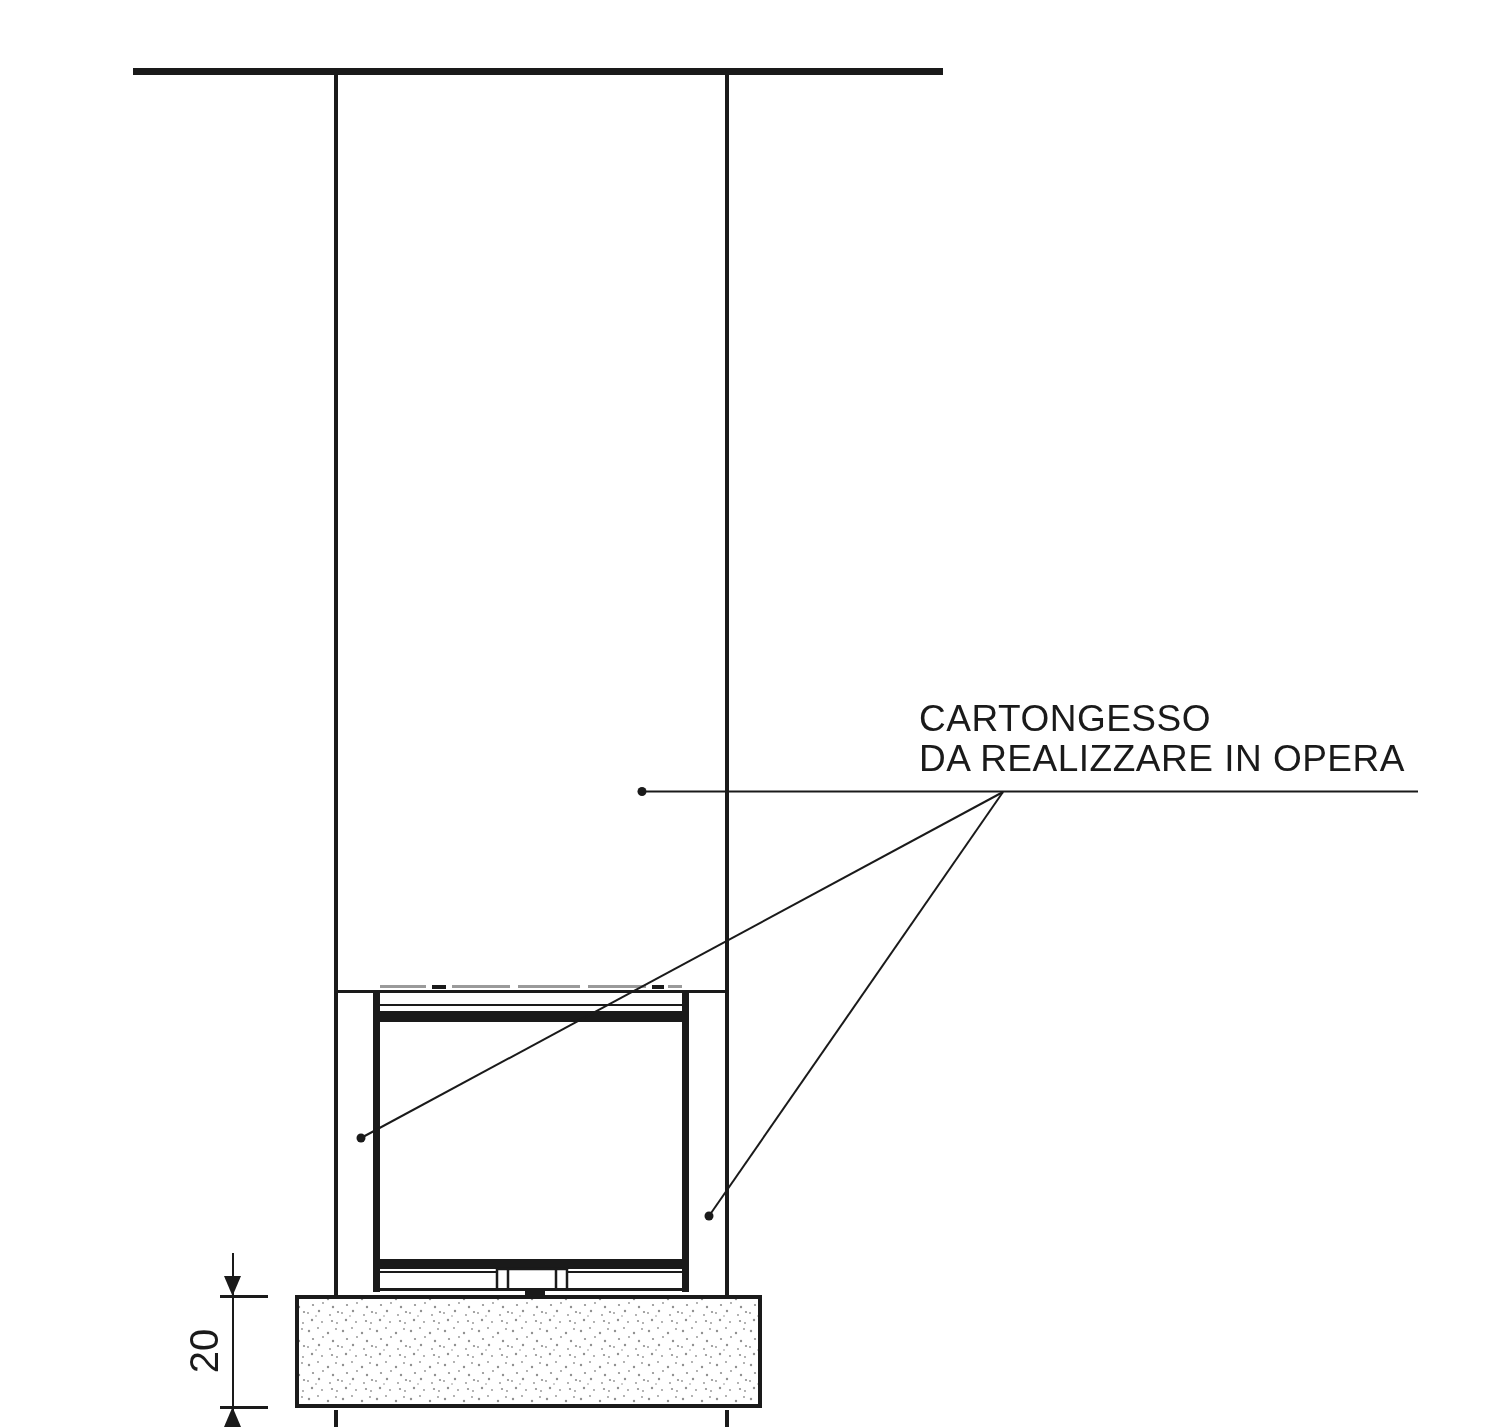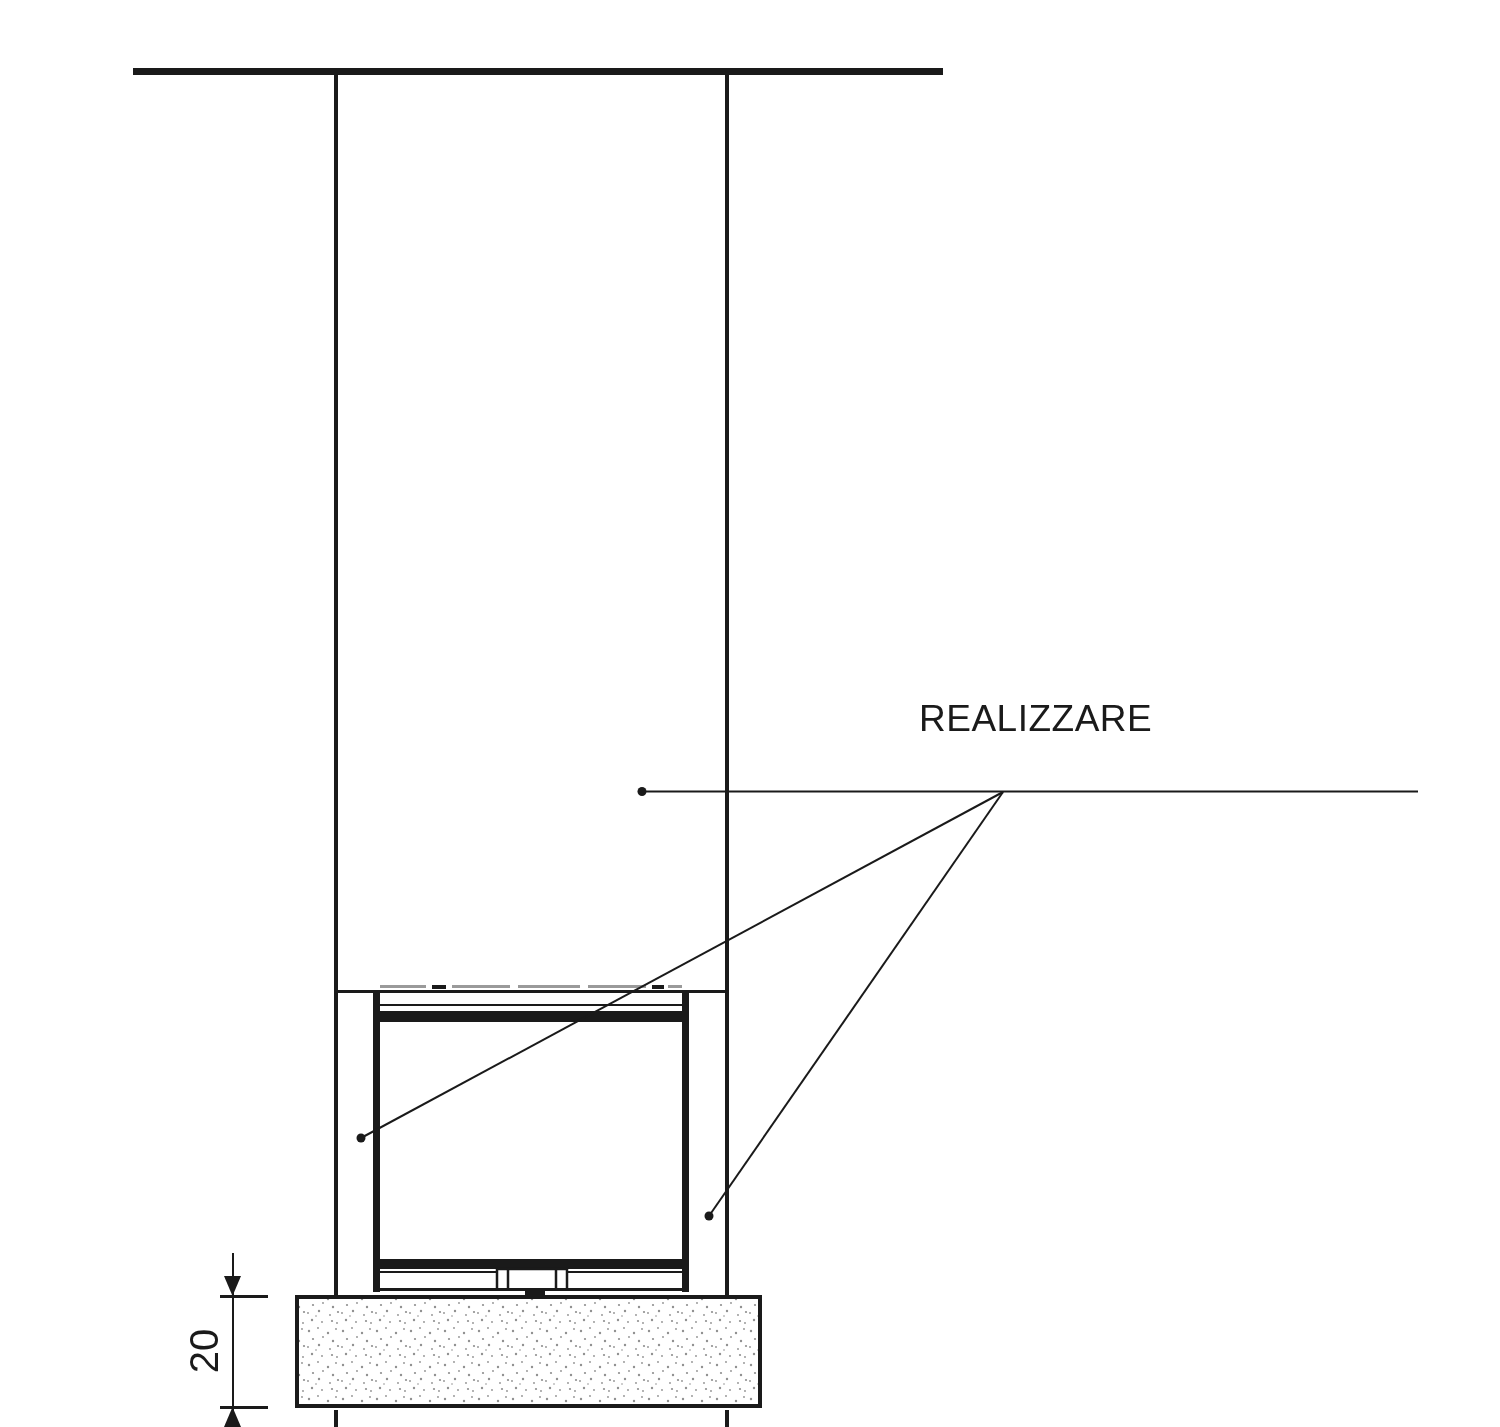--- a/index.html
+++ b/index.html
@@ -121,16 +121,17 @@
       <line x1="642" y1="791.5" x2="1418" y2="791.5" class="stroke-ln" stroke-width="2"></line>
       <line x1="1003" y1="792" x2="361" y2="1138" class="stroke-ln" stroke-width="2"></line>
       <line x1="1003" y1="792" x2="709" y2="1216" class="stroke-ln" stroke-width="2"></line>
       <circle class="ln" cx="642" cy="791.5" r="4.5"></circle>
       <circle class="ln" cx="361" cy="1138" r="4.5"></circle>
       <circle class="ln" cx="709" cy="1216" r="4.5"></circle>
     </g>
   </svg>
 
   <div class="annotation">
-    <div>REALIZZARE</div>
+    <div>CARTONGESSO</div>
+    <div>DA REALIZZARE IN OPERA</div>
   </div>
 
 </div>
 
 </body></html>

